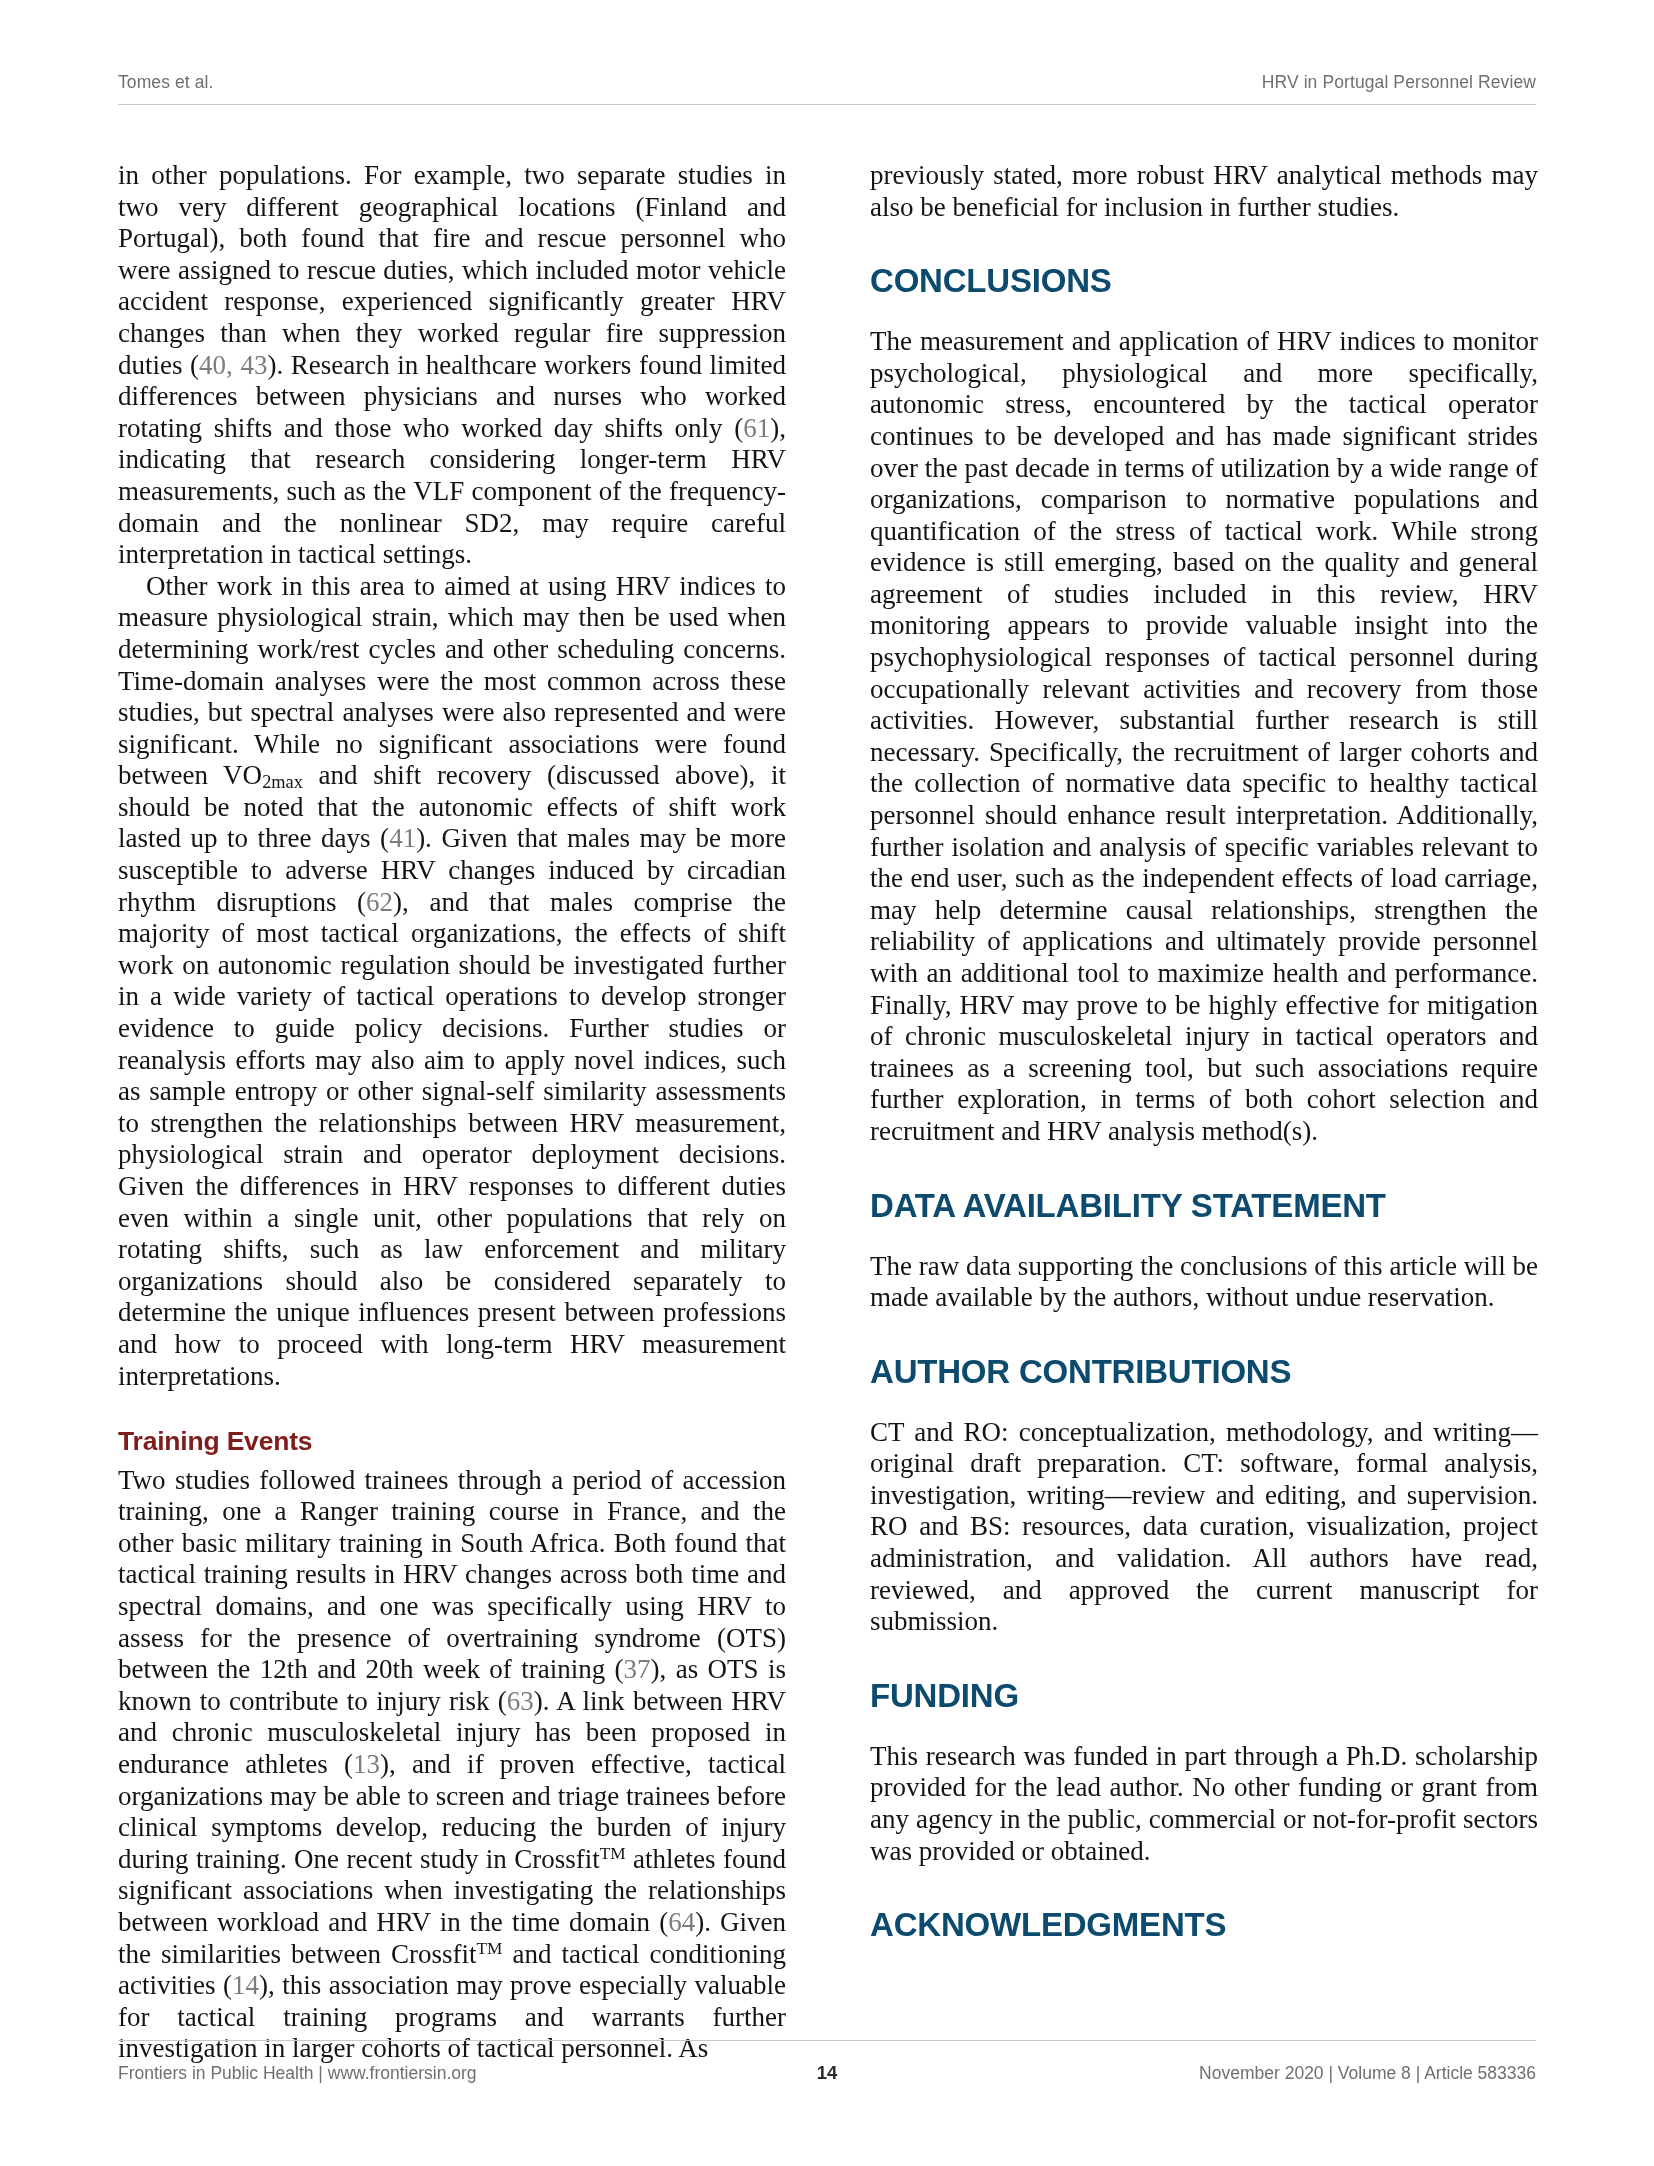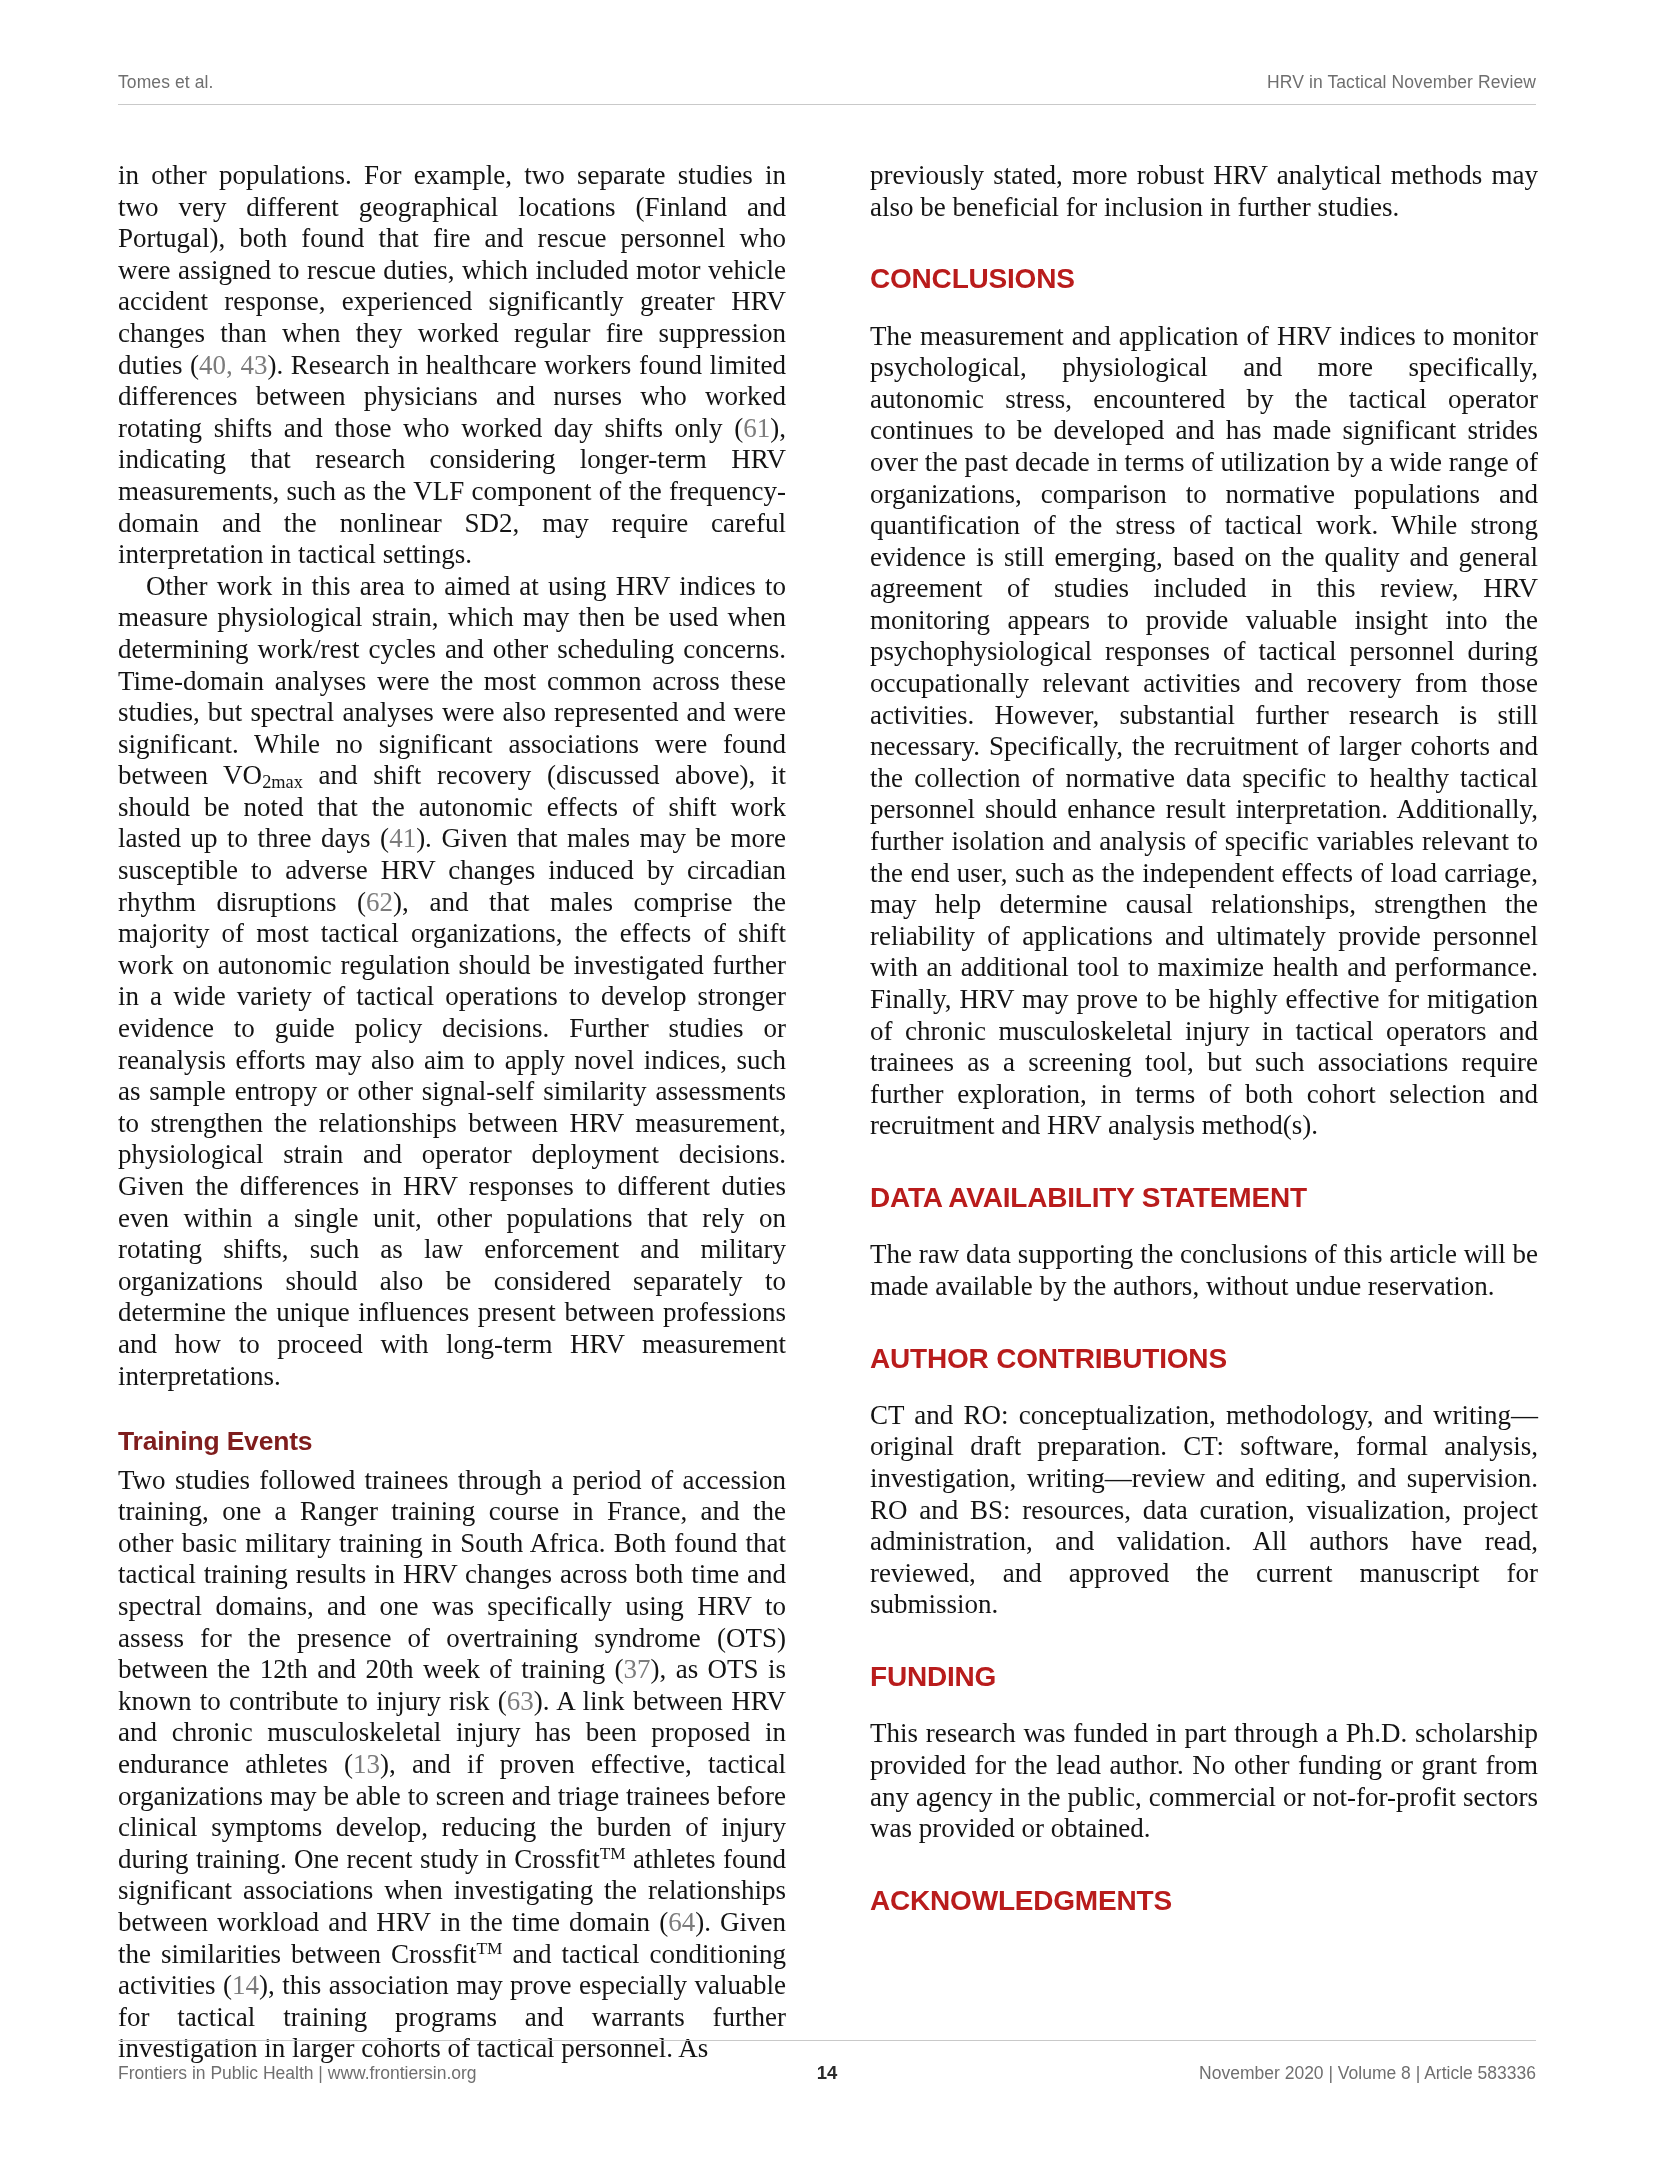--- a/index.html
+++ b/index.html
@@ -80,23 +80,23 @@
   }
   sup.sp {
     font-size: 0.64em;
     vertical-align: 0.52em;
     line-height: 0;
   }
 
   h2.sect {
     font-family: "Liberation Sans", sans-serif;
     font-weight: bold;
-    font-size: 28px;
+    font-size: 33px;
     letter-spacing: -0.2px;
-    color: #b91c1c;
+    color: #0c4a6e;
     margin: 40px 0 26px 0;
     line-height: 1.12;
   }
   h3.sub {
     font-family: "Liberation Sans", sans-serif;
     font-weight: bold;
     font-size: 26.5px;
     letter-spacing: -0.2px;
     color: #7f1d1d;
     margin: 34px 0 8px 0;
@@ -127,21 +127,21 @@
   .footer .f-mid   { flex: 0 0 auto; font-weight: bold; color: #2b2b2b; font-size: 18.5px; }
   .footer .f-right { flex: 1 1 0; text-align: right; }
 </style>
 </head>
 <body>
 
 <div class="page">
 
   <div class="runhead">
     <span class="rh-left">Tomes et al.</span>
-    <span class="rh-right">HRV in Tactical November Review</span>
+    <span class="rh-right">HRV in Portugal Personnel Review</span>
   </div>
   <div class="rule-top"></div>
 
   <div class="columns">
 
     <div class="col">
 
       <p class="body nofirst"><span>in other populations. For example, two separate studies in two very different geographical locations (Finland and Portugal), both found that fire and rescue personnel who were assigned to rescue duties, which included motor vehicle accident response, experienced significantly greater HRV changes than when they worked regular fire suppression duties (</span><a class="cite">40</a><span class="cite">, </span><a class="cite">43</a><span>). Research in healthcare workers found limited differences between physicians and nurses who worked rotating shifts and those who worked day shifts only (</span><a class="cite">61</a><span>), indicating that research considering longer-term HRV measurements, such as the VLF component of the frequency-domain and the nonlinear SD2, may require careful interpretation in tactical settings.</span></p>
 
       <p class="body"><span>Other work in this area to aimed at using HRV indices to measure physiological strain, which may then be used when determining work/rest cycles and other scheduling concerns. Time-domain analyses were the most common across these studies, but spectral analyses were also represented and were significant. While no significant associations were found between VO</span><sub class="sb">2max</sub><span> and shift recovery (discussed above), it should be noted that the autonomic effects of shift work lasted up to three days (</span><a class="cite">41</a><span>). Given that males may be more susceptible to adverse HRV changes induced by circadian rhythm disruptions (</span><a class="cite">62</a><span>), and that males comprise the majority of most tactical organizations, the effects of shift work on autonomic regulation should be investigated further in a wide variety of tactical operations to develop stronger evidence to guide policy decisions. Further studies or reanalysis efforts may also aim to apply novel indices, such as sample entropy or other signal-self similarity assessments to strengthen the relationships between HRV measurement, physiological strain and operator deployment decisions. Given the differences in HRV responses to different duties even within a single unit, other populations that rely on rotating shifts, such as law enforcement and military organizations should also be considered separately to determine the unique influences present between professions and how to proceed with long-term HRV measurement interpretations.</span></p>

